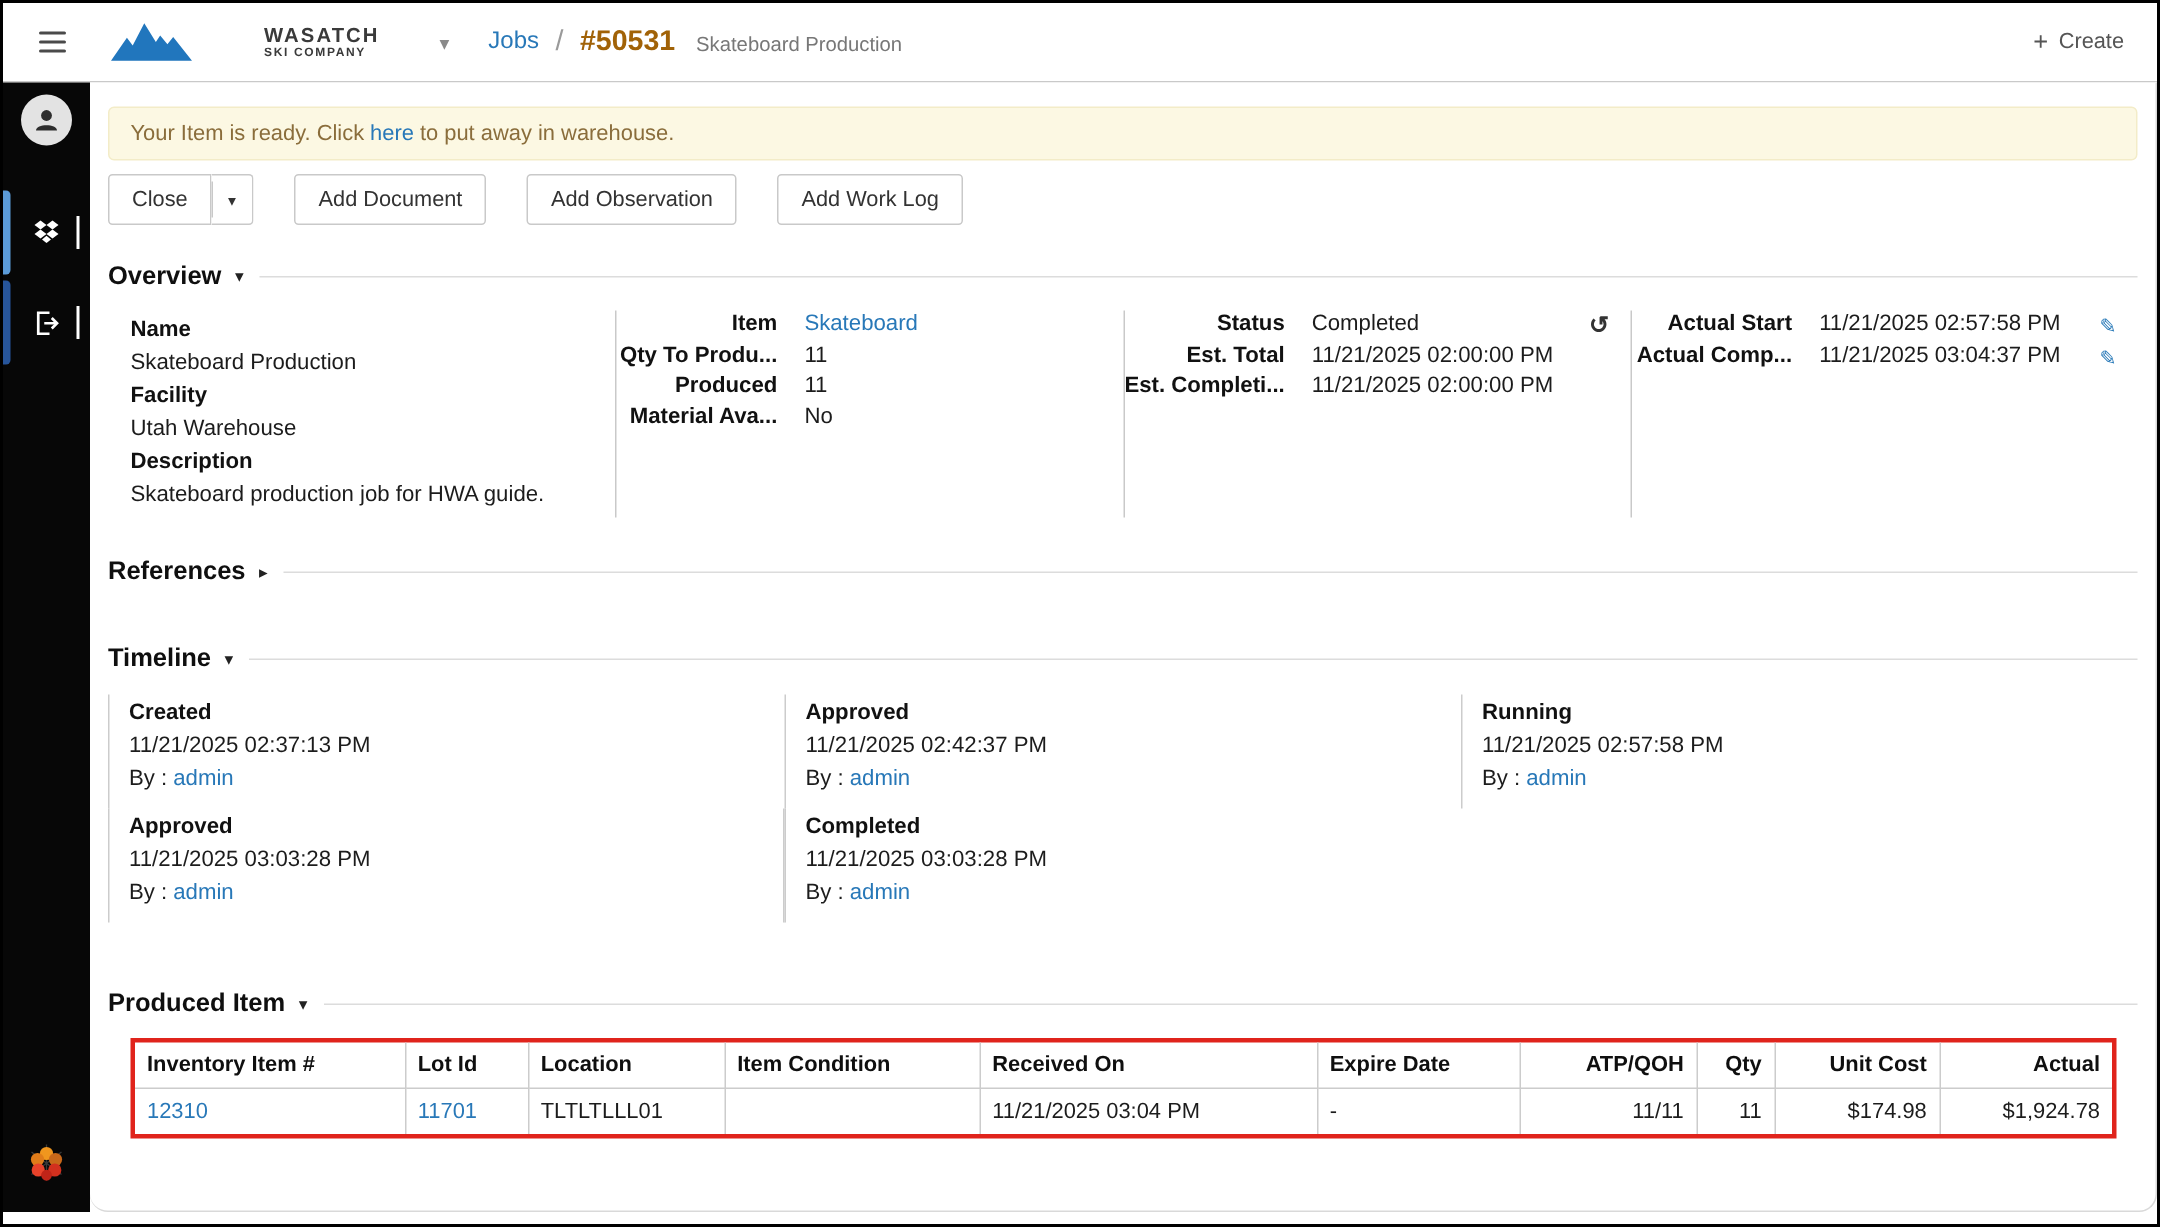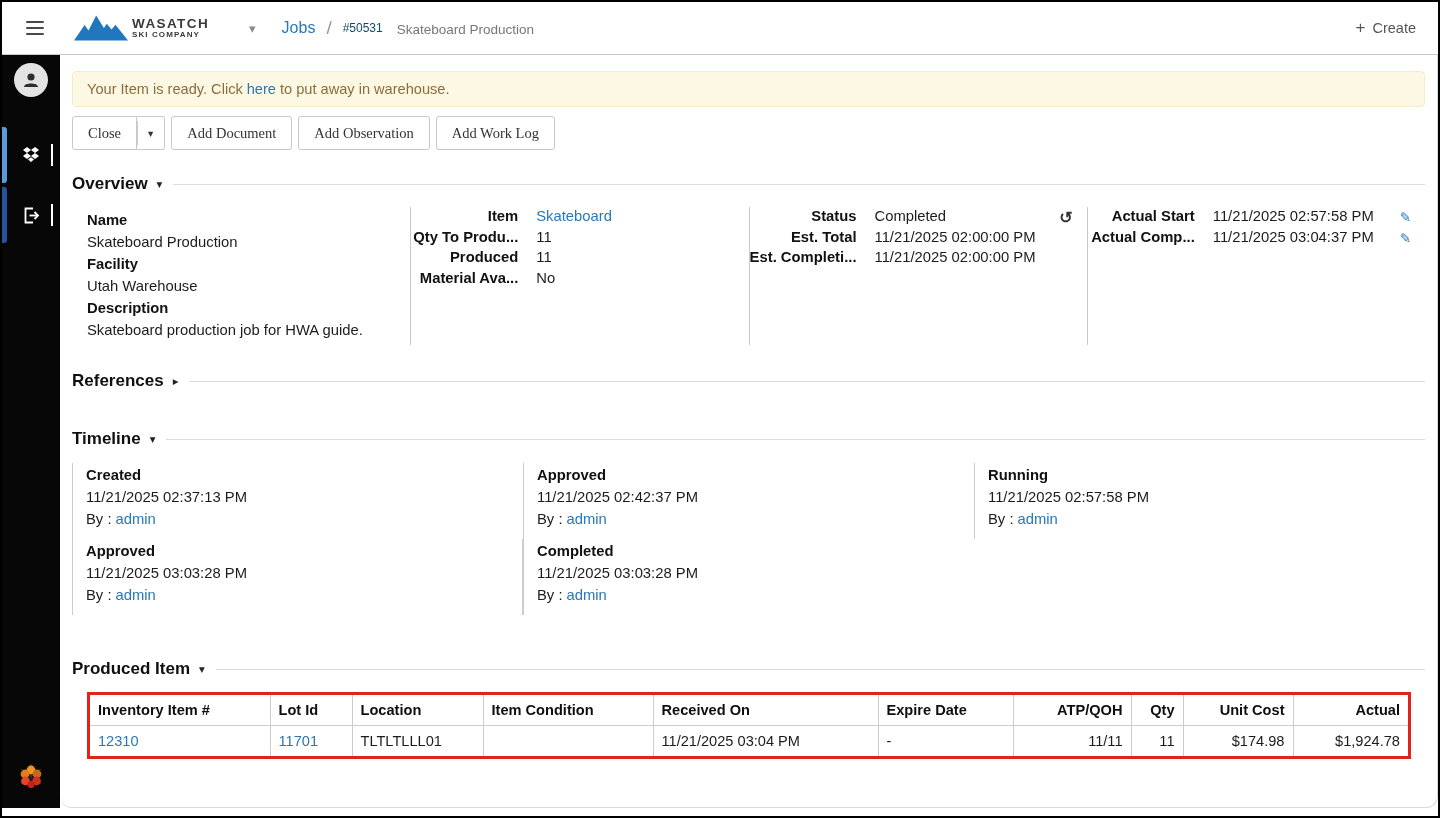--- a/index.html
+++ b/index.html
@@ -17,28 +17,28 @@
   .top-header {
     height: 53px;
     display: flex;
     align-items: center;
     padding: 0 22px 0 24px;
     border-bottom: 1px solid #c9c9c9;
     background: #fff;
   }
   .hamburger { display: flex; flex-direction: column; gap: 3.5px; cursor: pointer; }
   .hamburger span { width: 18px; height: 2.4px; background: #4a4a4a; border-radius: 1px; }
-  .brand { display: flex; align-items: center; margin-left: 30px; cursor: pointer; }
+  .brand { display: flex; align-items: center; margin-left: 30px; cursor: pointer; gap: 44px; }
   .brand-text { margin-left: 4px; line-height: 1.05; }
   .brand-line1 { font-size: 13.5px; font-weight: 700; letter-spacing: 1.4px; color: #3a3a3a; }
   .brand-line2 { font-size: 8px; font-weight: 700; letter-spacing: 1.1px; color: #3a3a3a; }
   .header-caret { color: #8a8a8a; font-size: 13px; margin-left: 40px; cursor: pointer; }
   .crumb-section { font-size: 16px; color: var(--link-blue, #2878b8); margin-left: 26px; }
   .crumb-sep { font-size: 19px; color: #9a9a9a; margin: 0 11px; }
-  .crumb-number { font-size: 12px; color: #0c4a6e; }
+  .crumb-number { font-size: 19px; color: #a16207; font-weight: bold; }
   .crumb-title { font-size: 13.5px; color: #777; margin-left: 14px; position: relative; top: 1px; }
   .create-btn { margin-left: auto; display: flex; align-items: center; color: #555; font-size: 14.5px; cursor: pointer; }
   .create-btn .plus { font-size: 17px; margin-right: 7px; color: #555; }
 
   
   .app-body { display: flex; height: 753px; justify-content: center; }
   .sidebar {
     width: 58px; flex-shrink: 0;
     background: var(--sidebar-bg, #070707);
     display: flex; flex-direction: column; align-items: center;
@@ -74,21 +74,21 @@
     background: var(--banner-bg, #fcf8e3);
     border: 1px solid var(--banner-border, #f3ecc8);
     border-radius: 4px;
     padding: 9px 14px;
     color: var(--banner-text, #8a6d3b);
     font-size: 14.6px;
   }
   .banner a { color: var(--link-blue, #2878b8); margin: 0 4px; }
 
   
-  .toolbar { display: flex; gap: 6px; margin-top: 9px; font-family: Liberation Serif, serif; }
+  .toolbar { display: flex; gap: 27px; margin-top: 9px; }
   .btn {
     background: #fff; border: 1px solid #c9c9c9; border-radius: 3px;
     font-family: inherit; font-size: 14.5px; color: #333;
     padding: 7px 15px; cursor: pointer; line-height: 18px;
   }
   .btn-group { display: flex; }
   .btn-group .main-part { border-radius: 3px 0 0 3px; }
   .btn-group .caret-part {
     border-radius: 0 3px 3px 0; border-left: none; padding: 7px 11px;
     font-size: 10.5px; display: flex; align-items: center; color: #333;

